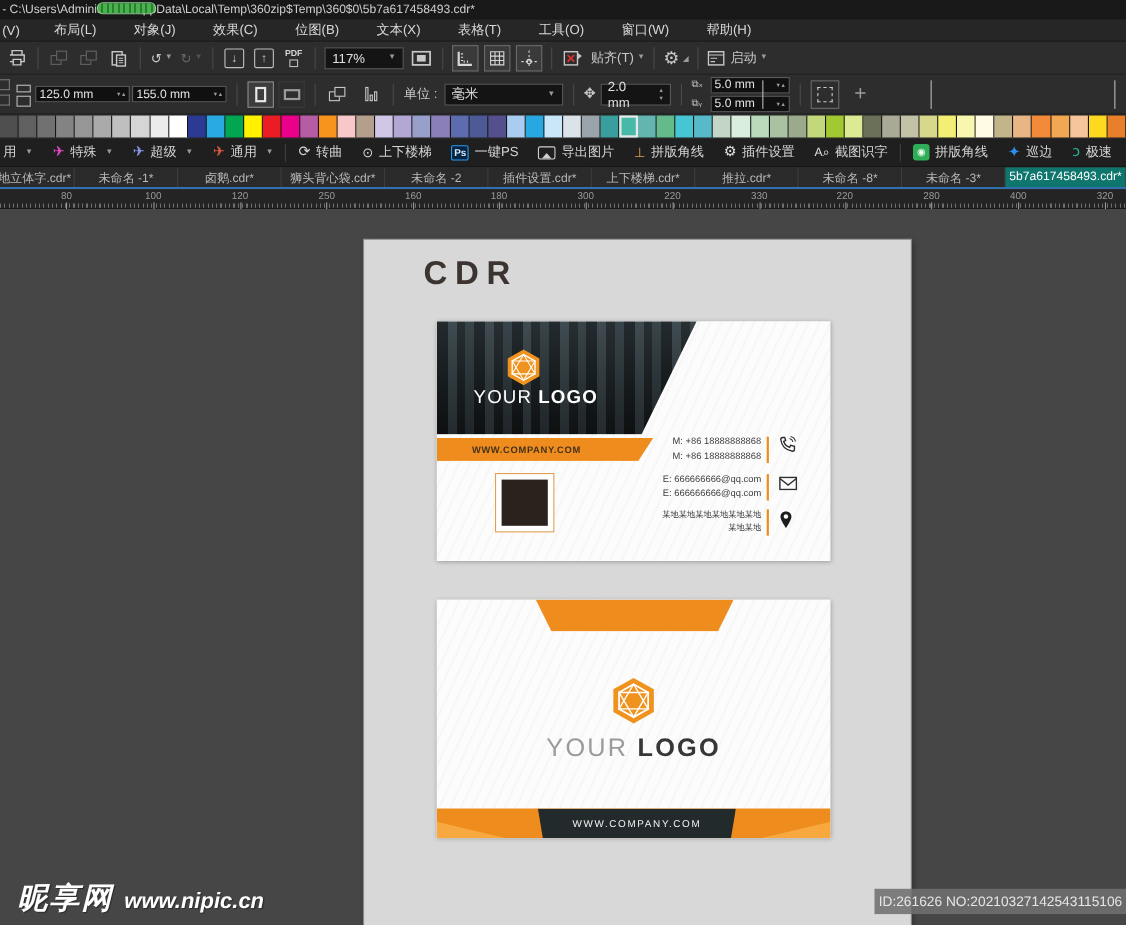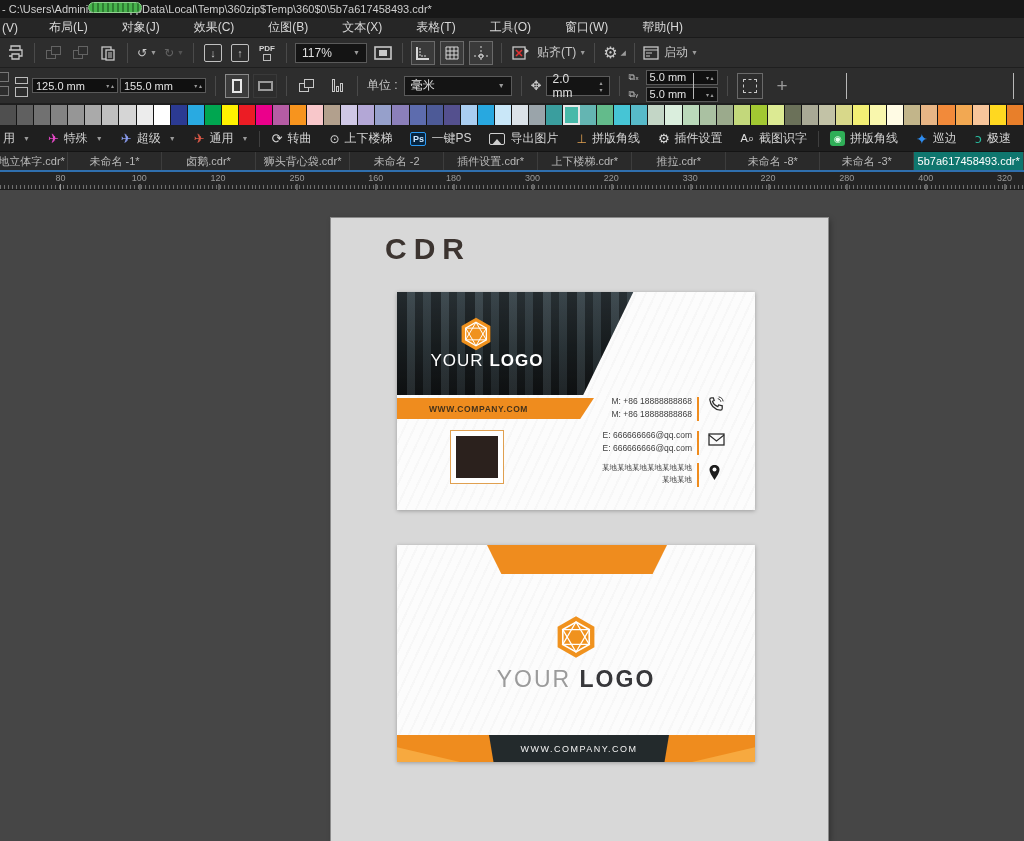--- a/index.html
+++ b/index.html
@@ -639,16 +639,21 @@
         <div class="cb-bottom">
           <span class="cb-bl"></span>
           <span class="cb-br"></span>
           <div class="cb-dark">
             <span>WWW.COMPANY.COM</span>
           </div>
         </div>
       </div>
     </div>
 
-
+    <div class="watermark">
+      <span class="wm-cn">昵享网</span>
+      <span class="wm-url">www.nipic.cn</span>
+    </div>
+
+    <div class="footer-id">ID:261626 NO:20210327142543115106</div>
   </div>
 
 </div>
 
 </body></html>

